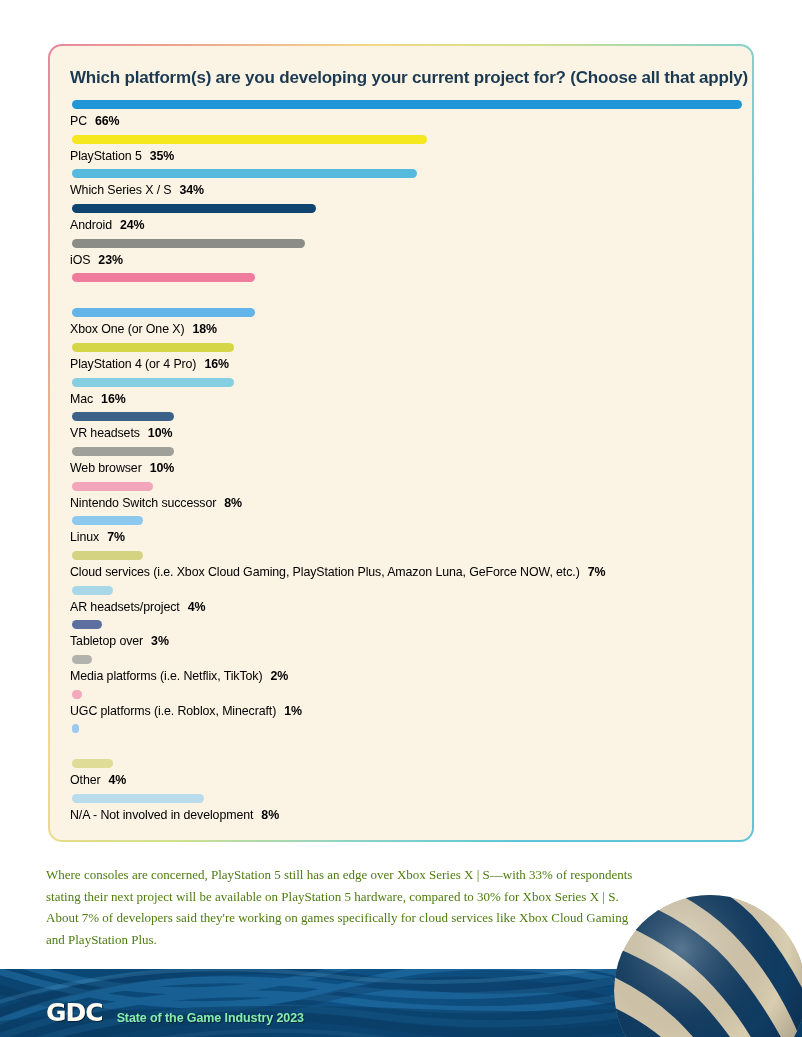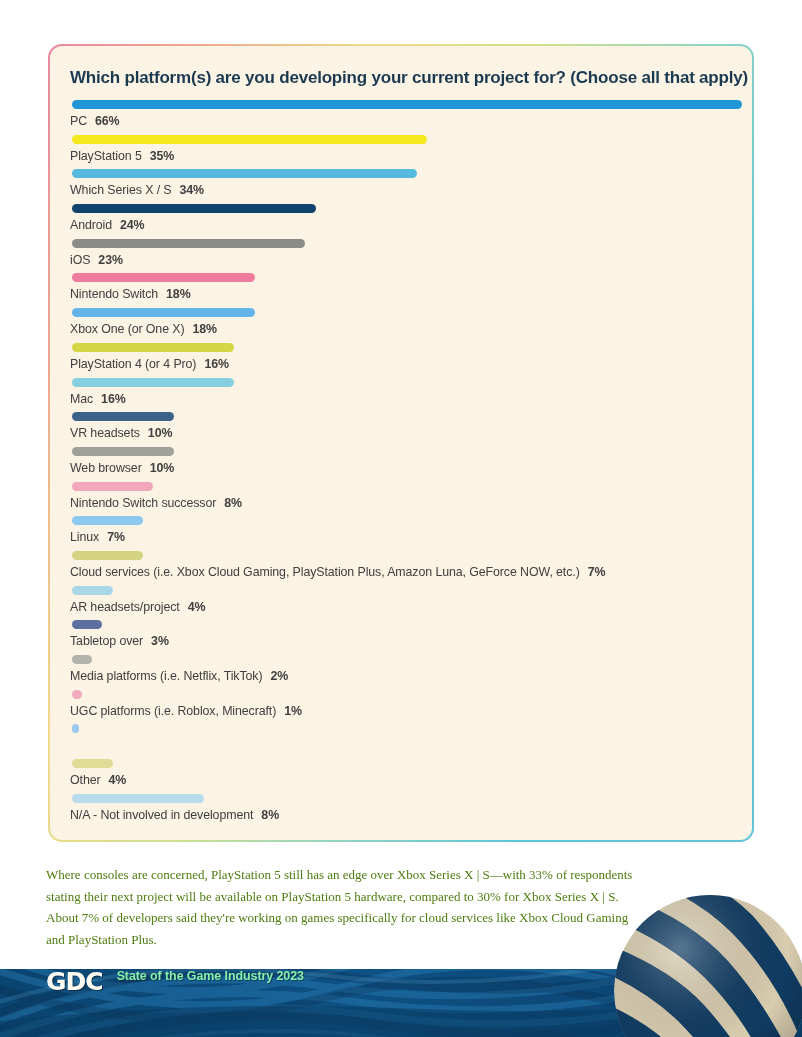--- a/index.html
+++ b/index.html
@@ -64,21 +64,21 @@
 
   .bar {
     height: 9px;
     border-radius: 5px;
     margin-left: 2px;
   }
 
   .row-label {
     margin-top: 5px;
     font-size: 12.4px;
-    color: #404040;
+    color: #000000;
     white-space: nowrap;
     letter-spacing: -0.1px;
   }
 
   .row-label .pct {
     font-weight: bold;
     margin-left: 8px;
   }
 
   
@@ -110,21 +110,21 @@
     width: 802px;
     height: 68px;
   }
 
   .footer-inner {
     position: absolute;
     left: 46px;
     top: 0;
     height: 56px;
     display: flex;
-    align-items: flex-start;
+    align-items: flex-end;
     gap: 14px;
   }
 
   .gdc-logo {
     font-size: 25px;
     font-weight: bold;
     color: #fdfaf2;
     letter-spacing: -1px;
     font-family: "DejaVu Sans", sans-serif;
     line-height: 1;
@@ -181,21 +181,20 @@
         <div class="row">
           <div class="bar" style="background: rgb(16, 67, 110); width: 243.6px;"></div>
           <div class="row-label"><span>Android</span><span class="pct">24%</span></div>
         </div>
         <div class="row">
           <div class="bar" style="background: rgb(139, 139, 135); width: 233.45px;"></div>
           <div class="row-label"><span>iOS</span><span class="pct">23%</span></div>
         </div>
         <div class="row">
           <div class="bar" style="background: rgb(239, 124, 157); width: 182.7px;"></div>
-          <div class="row-label"><span>Nintendo Switch</span><span class="pct">18%</span></div>
         </div>
         <div class="row">
           <div class="bar" style="background: rgb(99, 180, 232); width: 182.7px;"></div>
           <div class="row-label"><span>Xbox One (or One X)</span><span class="pct">18%</span></div>
         </div>
         <div class="row">
           <div class="bar" style="background: rgb(213, 214, 71); width: 162.4px;"></div>
           <div class="row-label"><span>PlayStation 4 (or 4 Pro)</span><span class="pct">16%</span></div>
         </div>
         <div class="row">

